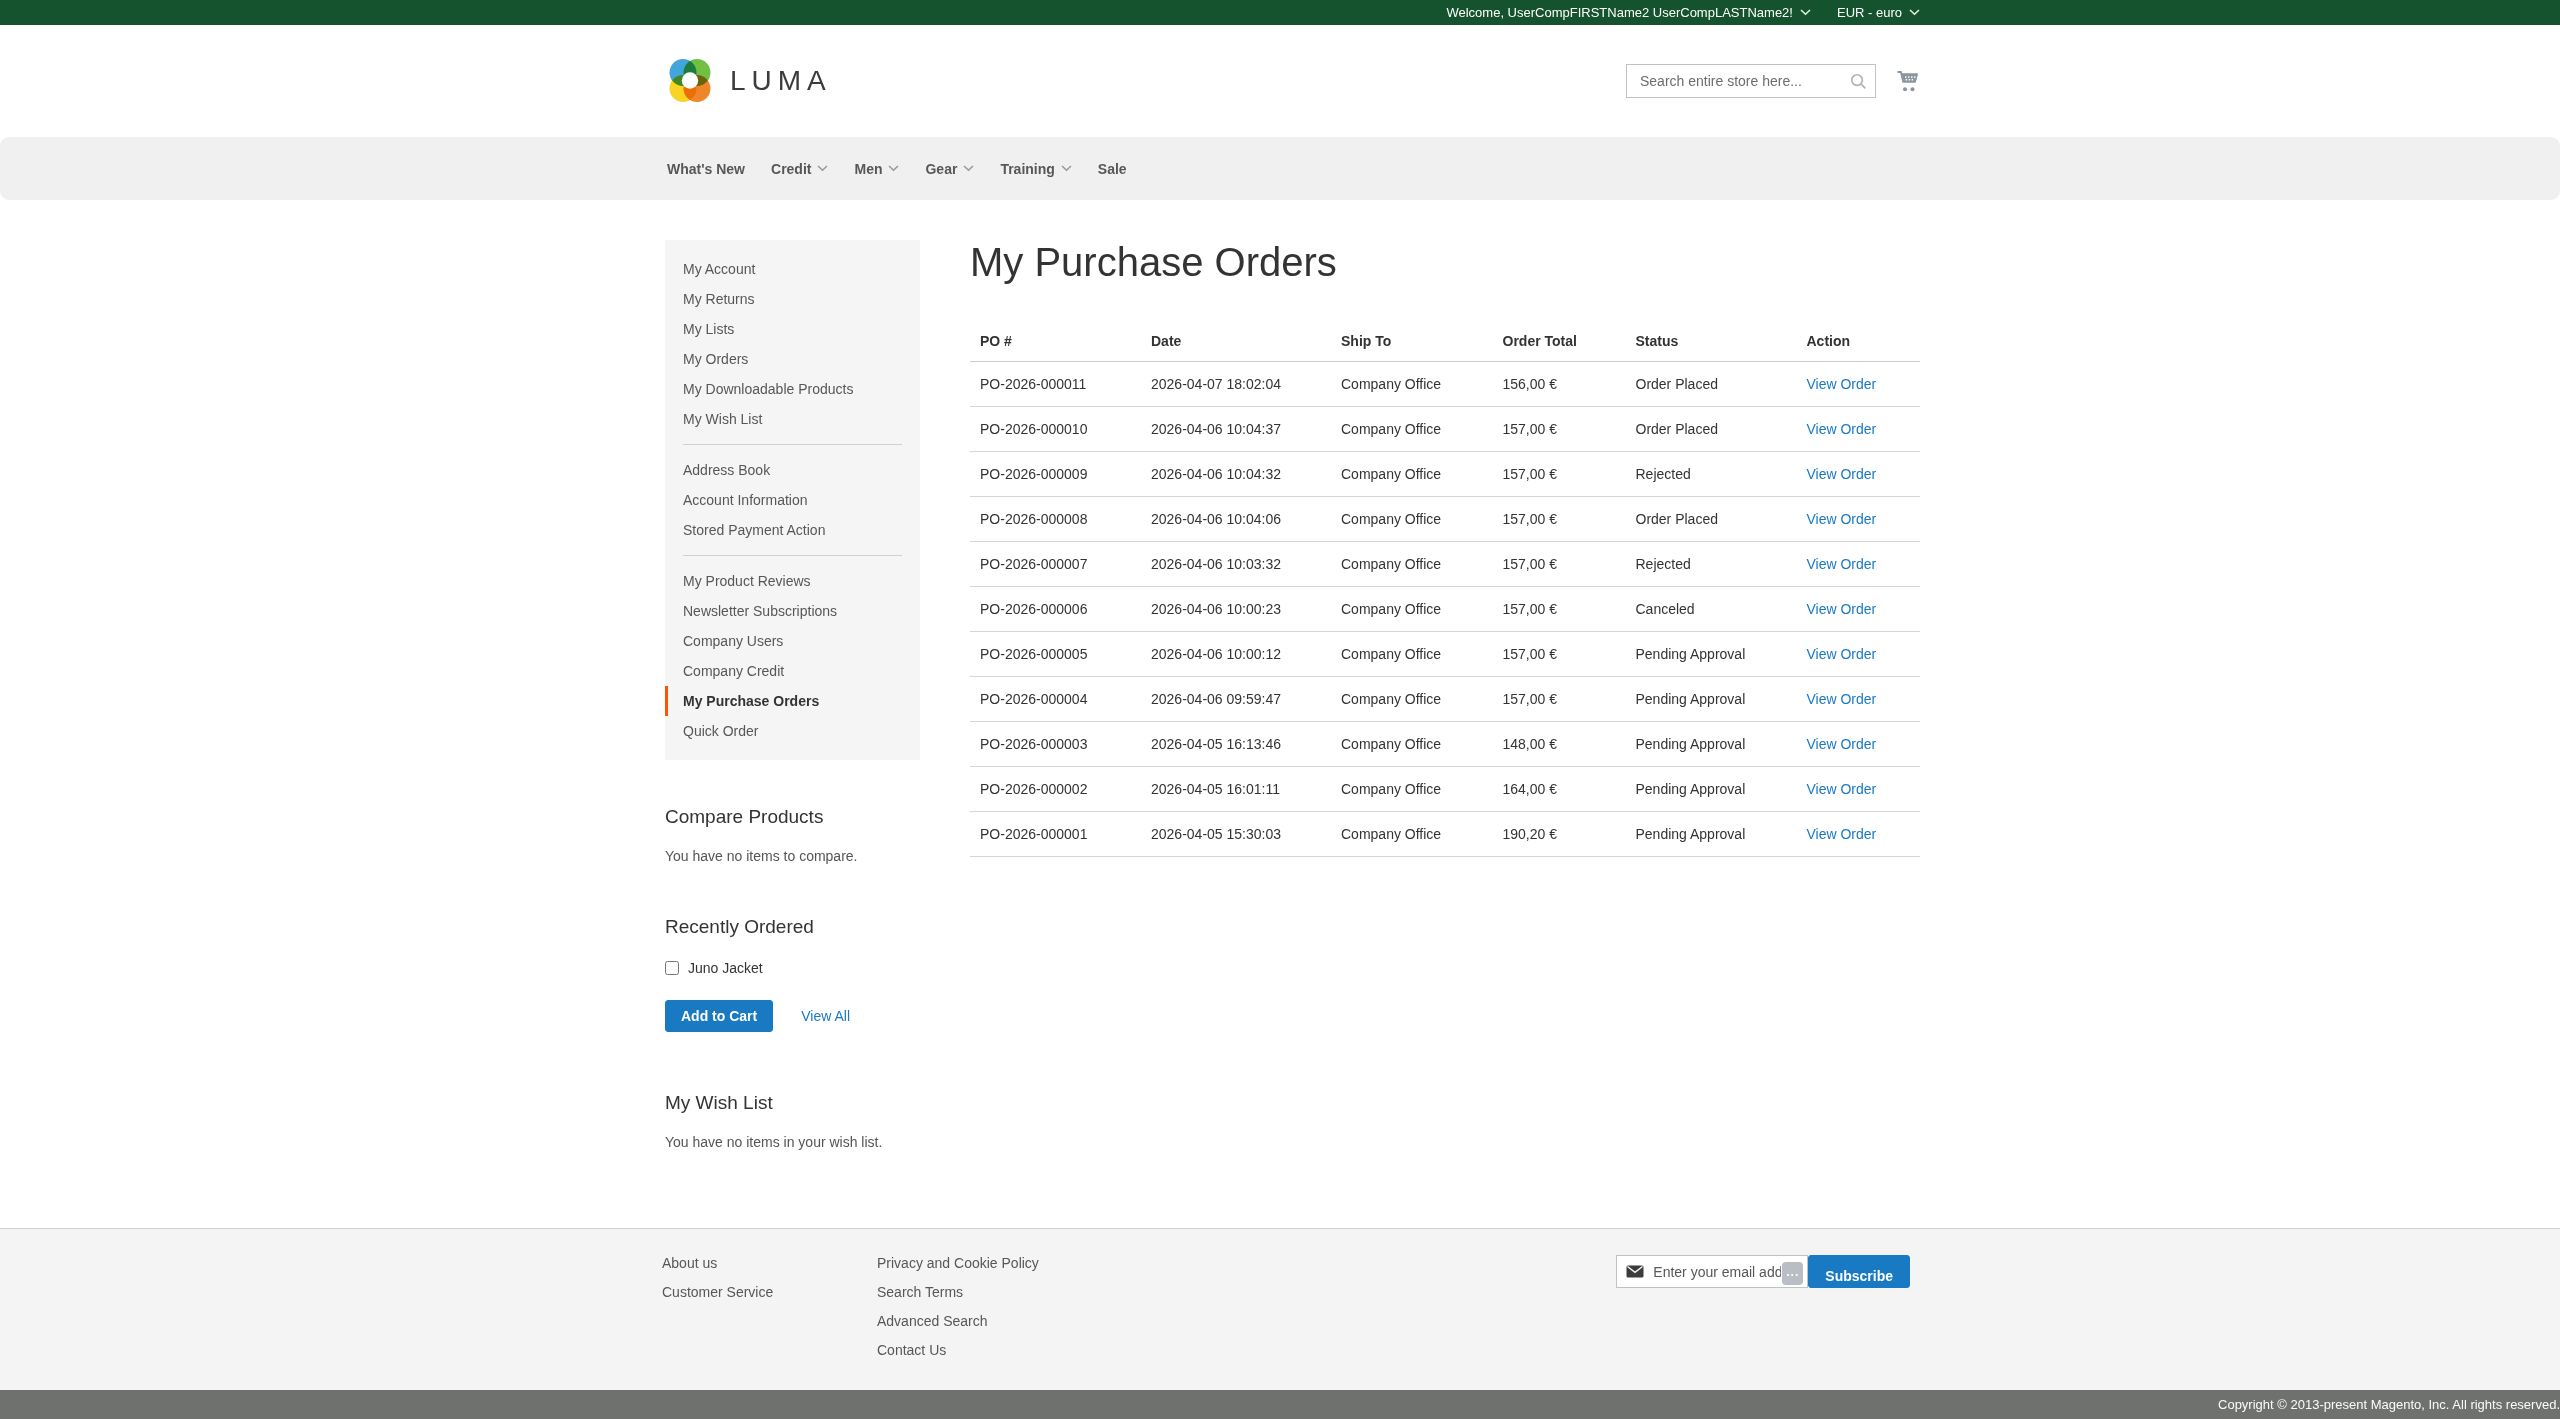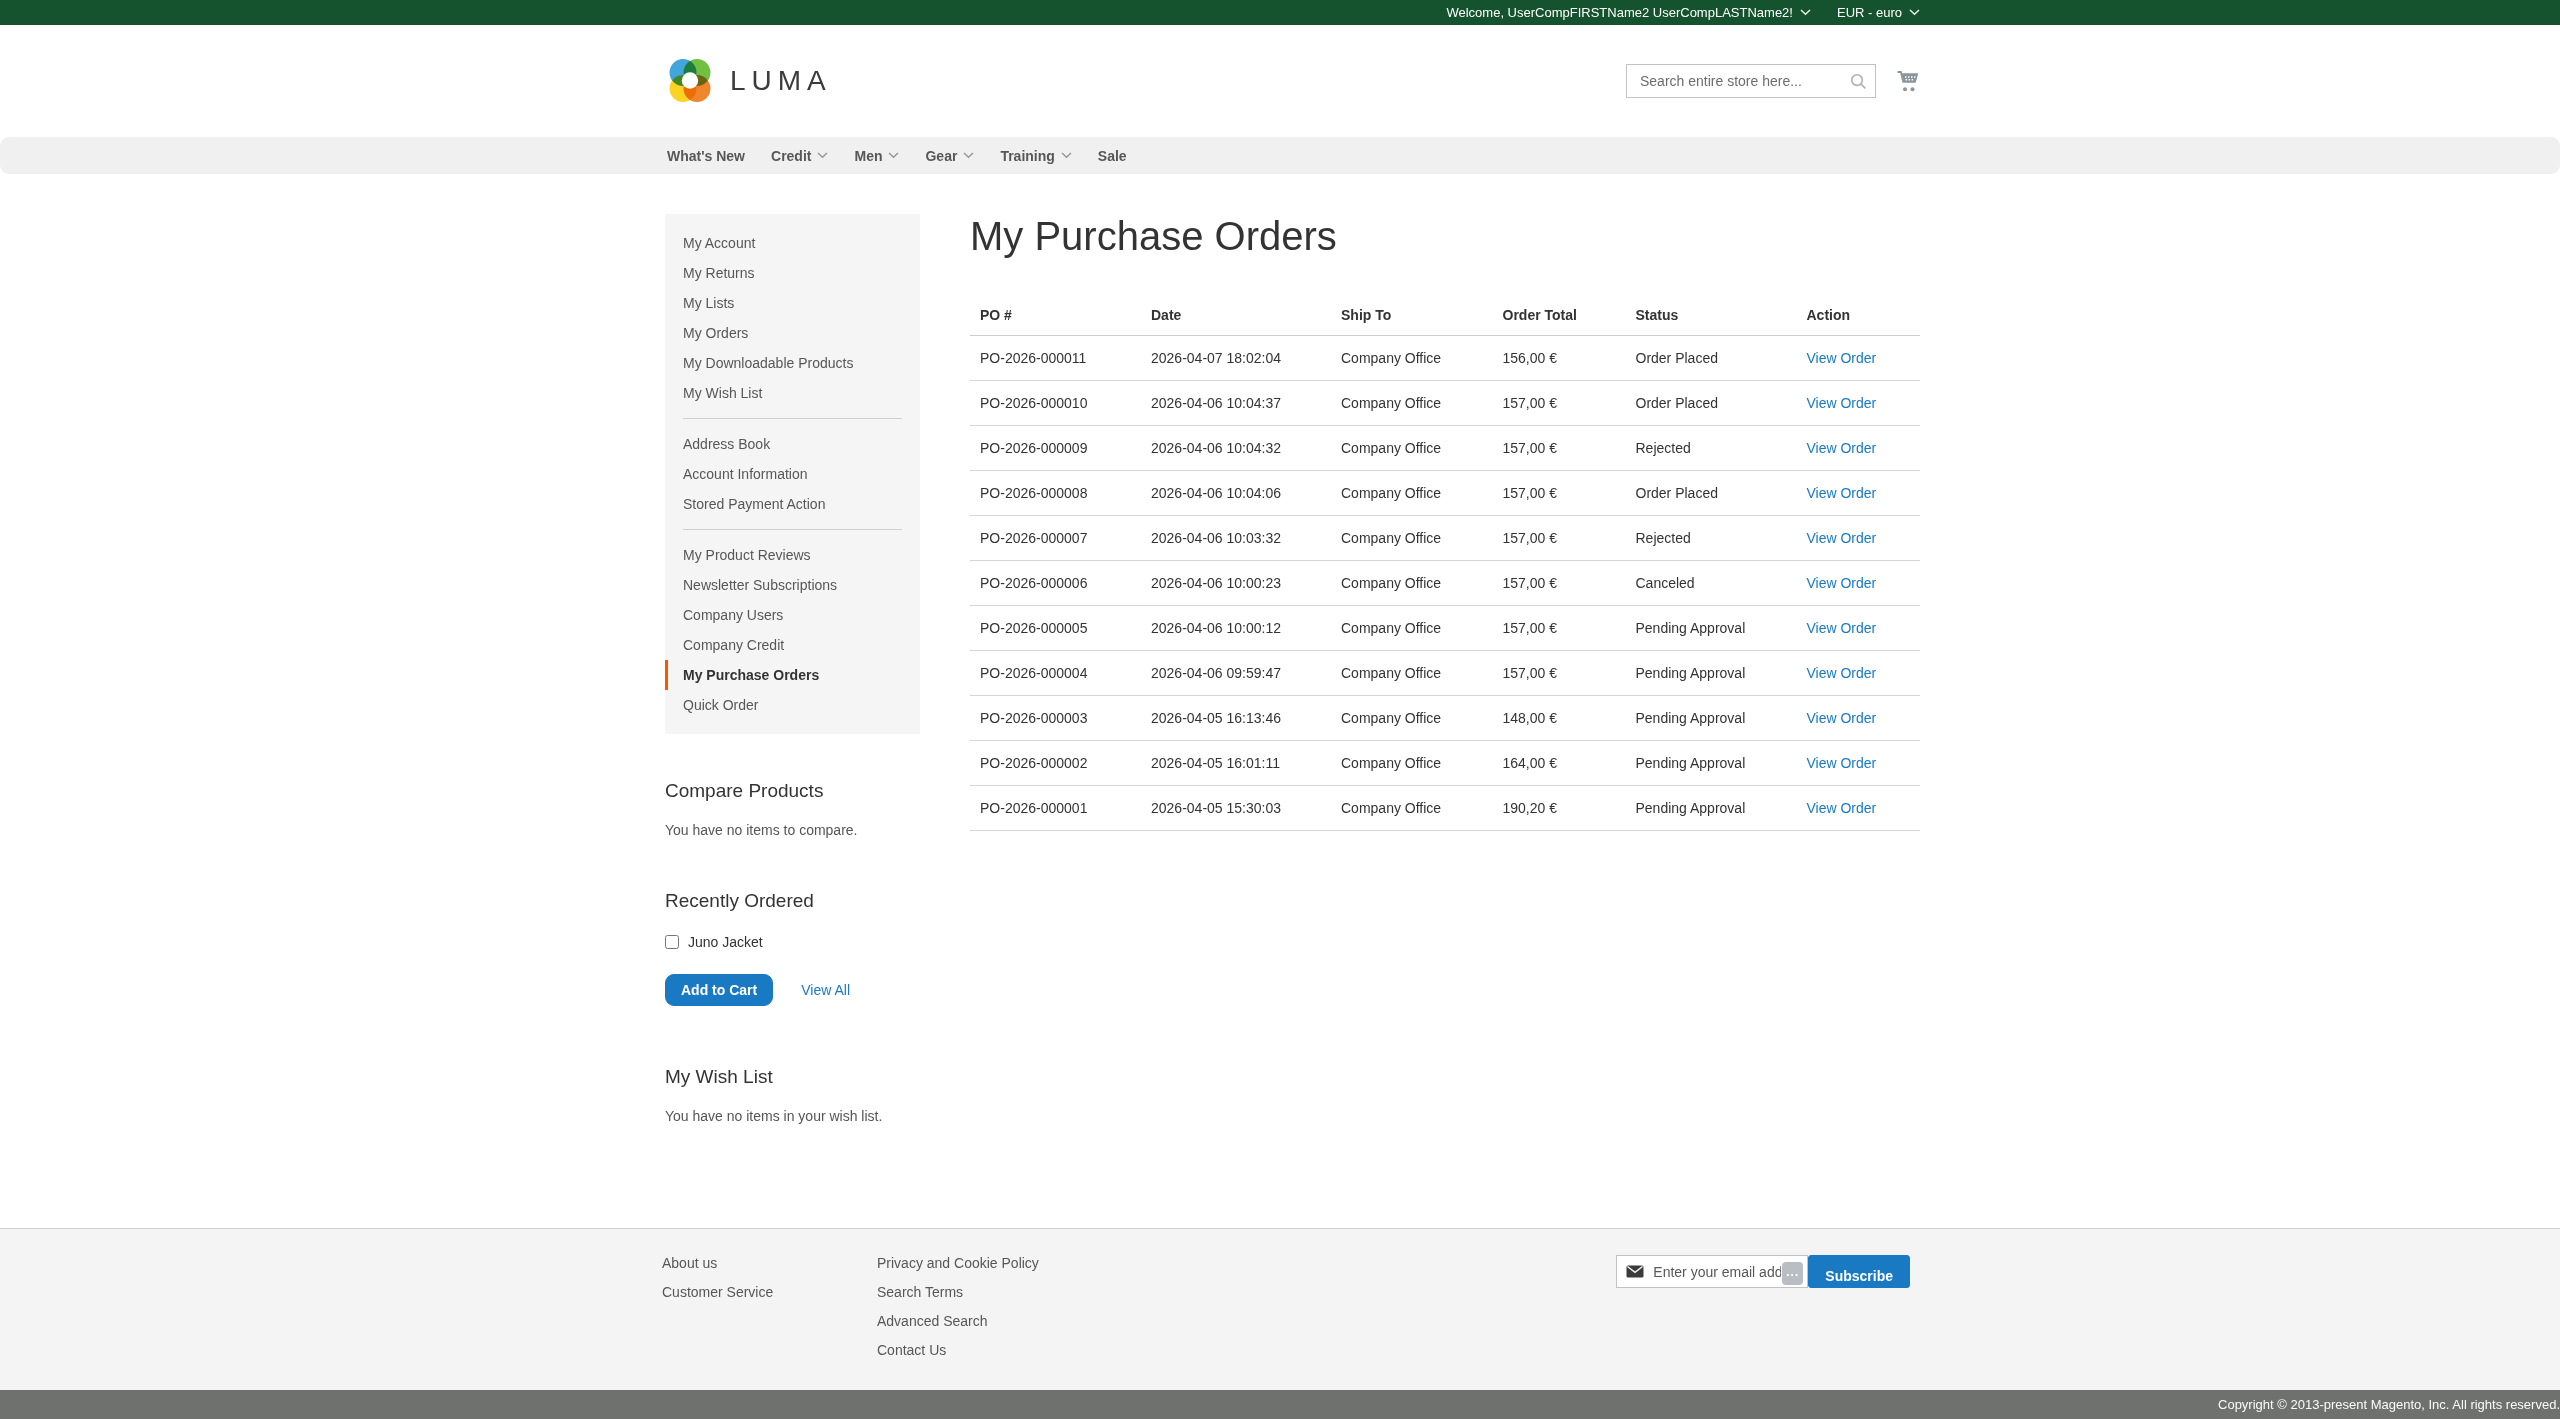--- a/index.html
+++ b/index.html
@@ -30,21 +30,21 @@
   .search-box input {
     width: 100%; height: 34px; border: 1px solid #c2c2c2; background: #fff;
     padding: 0 36px 0 13px; font-size: 14px; color: #555;
     font-family: "Liberation Sans", sans-serif;
   }
   .search-box input::placeholder { color: #6d6d6d; opacity: 1; }
   .search-icon { position: absolute; right: 8px; top: 8px; line-height: 0; cursor: pointer; }
   .minicart { margin-right: 0; line-height: 0; cursor: pointer; }
 
   
-  .nav-bar { background: #f0f0f0; height: 37px; flex: none; border-radius: 9px; }
+  .nav-bar { background: #f0f0f0; height: 63px; flex: none; border-radius: 9px; }
   .nav-bar .container { height: 100%; display: flex; align-items: center; padding-left: 14px; }
   .nav-item {
     display: flex; align-items: center; gap: 6px; padding: 0 13px;
     font-weight: 700; font-size: 14px; color: #575757; cursor: pointer; height: 100%;
   }
 
   
   .page-body { flex: 1; overflow: hidden; background: #fff; }
   .columns { display: flex; padding-top: 40px; }
   .left-col { width: 255px; flex: none; margin-left: 25px; }
@@ -62,21 +62,21 @@
   
   .block { margin-top: 46px; }
   .block.recent { margin-top: 52px; }
   .block.wish { margin-top: 60px; }
   .block-title { font-size: 19px; font-weight: 300; color: #333; margin: 0 0 20px; }
   .empty-text { font-size: 14px; color: #555; margin: 0; }
   .ro-item { display: flex; align-items: center; gap: 9px; margin: 22px 0 24px; }
   .ro-item input { width: 14px; height: 14px; margin: 0; cursor: pointer; }
   .ro-actions { display: flex; align-items: center; gap: 28px; }
   .btn-primary {
-    background: #1979c3; border: 1px solid #1979c3; border-radius: 9px;
+    background: #1979c3; border: 1px solid #1979c3; border-radius: 3px;
     color: #fff; font-size: 14px; font-weight: 600; padding: 7px 15px; cursor: pointer;
     font-family: "Liberation Sans", sans-serif;
   }
   .link { color: #1979c3; text-decoration: none; font-size: 14px; cursor: pointer; }
 
   
   .page-title { font-size: 40px; font-weight: 300; color: #333; margin: 0 0 36px; }
   table.po-table { width: 100%; border-collapse: collapse; font-size: 14px; }
   table.po-table th {
     text-align: left; font-weight: 700; color: #333;

